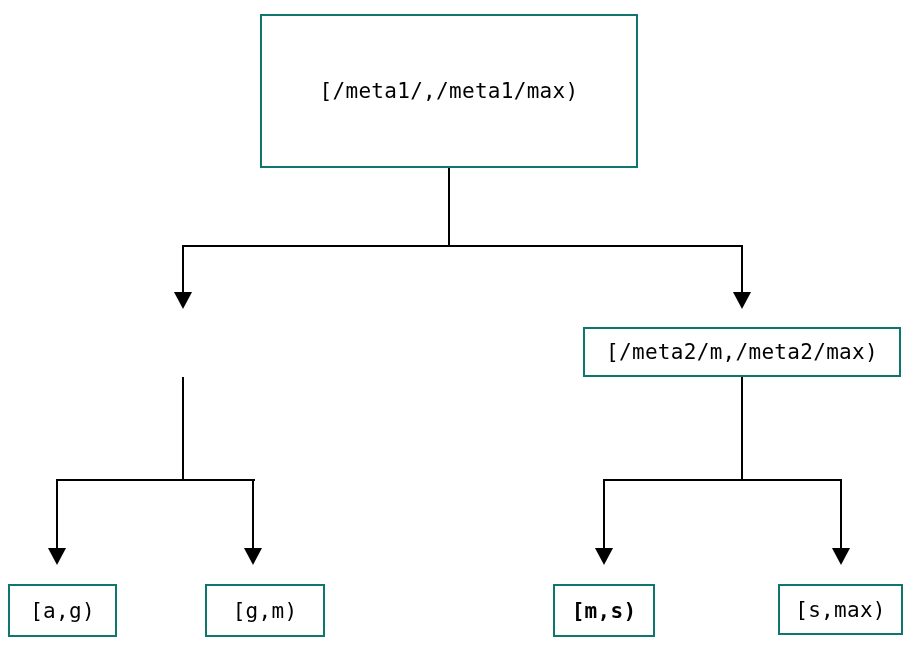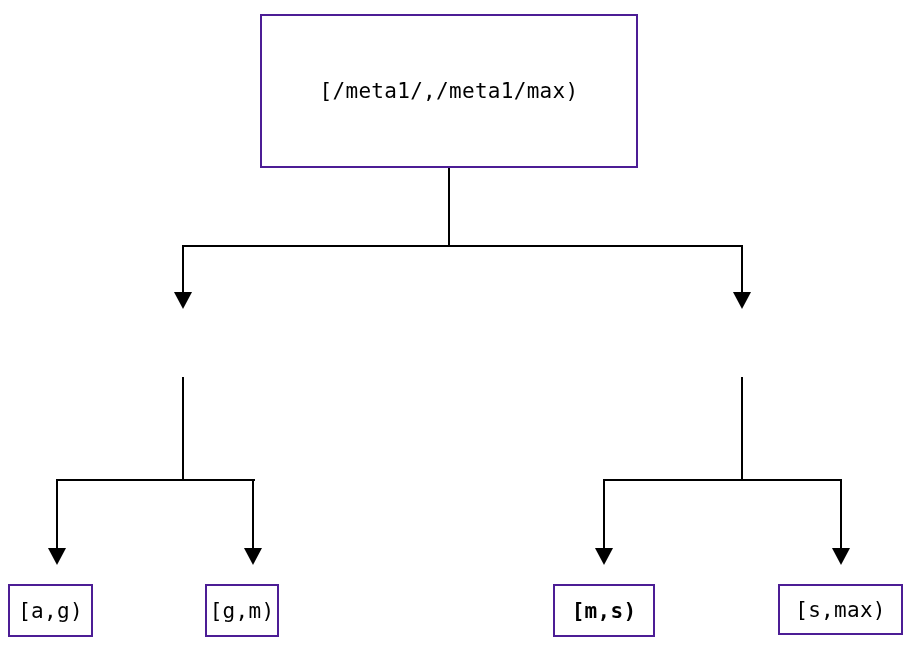--- a/index.html
+++ b/index.html
@@ -11,21 +11,21 @@
     position: relative;
     width: 912px;
     height: 652px;
     background: #ffffff;
     overflow: hidden;
     font-family: "DejaVu Sans Mono", "Liberation Mono", monospace;
   }
   .node {
     position: absolute;
     box-sizing: border-box;
-    border: 2px solid #4c1d95;
+    border: 2px solid #0f766e;
     background: #ffffff;
     display: flex;
     align-items: center;
     justify-content: center;
     color: #000000;
     font-size: 21px;
     letter-spacing: 0.3px;
     white-space: nowrap;
   }
   .line {
@@ -40,22 +40,22 @@
     border-right: 9px solid transparent;
     border-top: 17px solid #000000;
   }
 
   
   #n-root  { left: 260px; top: 14px;  width: 378px; height: 154px; }
   
   #n-left  { left: 22px;  top: 327px; width: 323px; height: 50px; }
   #n-right { left: 583px; top: 327px; width: 318px; height: 50px; }
   
-  #n-ag    { left: 8px;   top: 584px; width: 85px;  height: 53px; }
-  #n-gm    { left: 205px; top: 584px; width: 74px;  height: 53px; }
+  #n-ag    { left: 8px;   top: 584px; width: 109px;  height: 53px; }
+  #n-gm    { left: 205px; top: 584px; width: 120px;  height: 53px; }
   #n-ms    { left: 553px; top: 584px; width: 102px; height: 53px; font-weight: bold; }
   #n-smax  { left: 778px; top: 584px; width: 125px; height: 51px; }
 
   
   #c1-stem   { left: 448px; top: 168px; width: 2px;   height: 79px; }
   #c1-h      { left: 183px; top: 245px; width: 560px; height: 2px; }
   #c1-ldrop  { left: 182px; top: 245px; width: 2px;   height: 47px; }
   #c1-rdrop  { left: 741px; top: 245px; width: 2px;   height: 47px; }
   #c1-larrow { left: 174px; top: 292px; }
   #c1-rarrow { left: 733px; top: 292px; }
@@ -79,20 +79,23 @@
 </head>
 <body>
 
 <div id="stage">
 
   <div class="node" id="n-root">
     <span>[/meta1/,/meta1/max)</span>
   </div>
 
 
+  <div class="node" id="n-right">
+    <span>[/meta2/m,/meta2/max)</span>
+  </div>
 
   <div class="node" id="n-ag">
     <span>[a,g)</span>
   </div>
 
   <div class="node" id="n-gm">
     <span>[g,m)</span>
   </div>
 
   <div class="node" id="n-ms">

